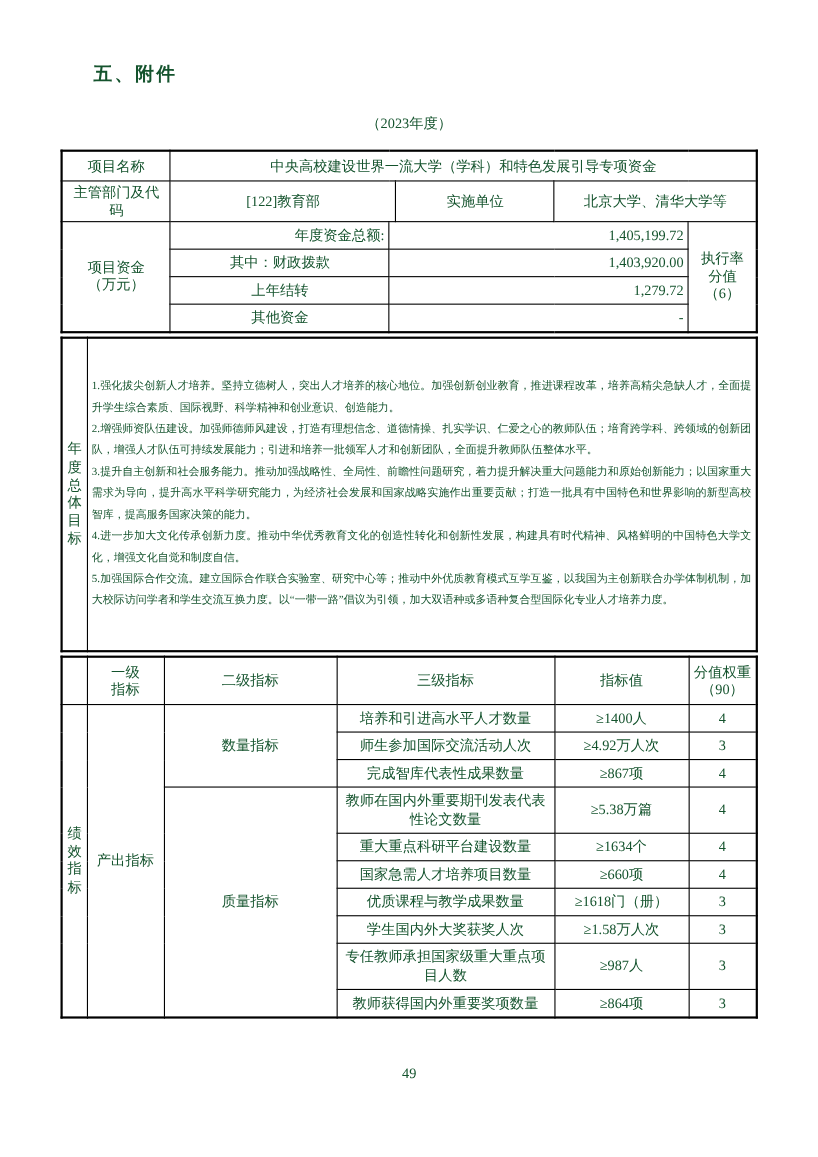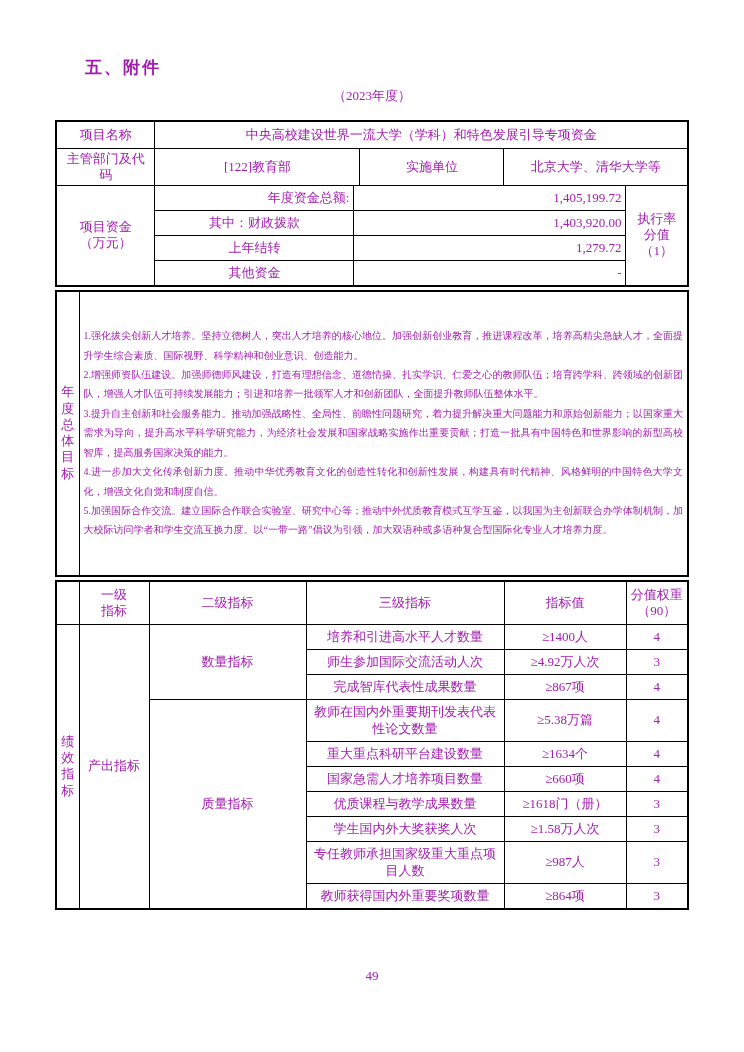--- a/index.html
+++ b/index.html
@@ -2,21 +2,21 @@
 <html><head>
 <meta charset="utf-8">
 <style>
   * { margin: 0; padding: 0; box-sizing: border-box; }
   html, body { background: #fff; }
   .page {
     position: relative;
     width: 744px;
     height: 1012px;
     background: #ffffff;
-    color: #a21caf;
+    color: #14532d;
     font-family: "Liberation Serif", "DejaVu Serif", serif;
     overflow: hidden;
   }
   .heading {
     padding-top: 56px;
     margin-left: 85px;
     font-family: "Liberation Sans", "DejaVu Sans", sans-serif;
     font-weight: bold;
     font-size: 17px;
     letter-spacing: 2px;
@@ -29,21 +29,21 @@
   }
   .doc-title {
     margin-top: 24px;
     text-align: center;
     font-family: "Liberation Sans", "DejaVu Sans", sans-serif;
     font-weight: bold;
     font-size: 18px;
     letter-spacing: 1px;
   }
   .doc-subtitle {
-    margin-top: 8px;
+    margin-top: 24px;
     text-align: center;
     font-size: 13px;
   }
   .tbl {
     border-collapse: collapse;
     table-layout: fixed;
     width: 632px;
     margin: 0 auto;
     border: 2px solid #000;
   }
@@ -117,21 +117,21 @@
       <td class="c">实施单位</td>
       <td class="c" colspan="2">北京大学、清华大学等</td>
     </tr>
     <tr style="height:25px">
       <td class="pre" rowspan="4">项目资金
 （万元）</td>
       <td class="l">年度资金总额:</td>
       <td class="num" colspan="3">1,405,199.72</td>
       <td class="pre" rowspan="4">执行率
 分值
-（1）</td>
+（6）</td>
     </tr>
     <tr style="height:25px">
       <td class="c">其中：财政拨款</td>
       <td class="num" colspan="3">1,403,920.00</td>
     </tr>
     <tr style="height:25px">
       <td class="c">上年结转</td>
       <td class="num" colspan="3">1,279.72</td>
     </tr>
     <tr style="height:25px">

